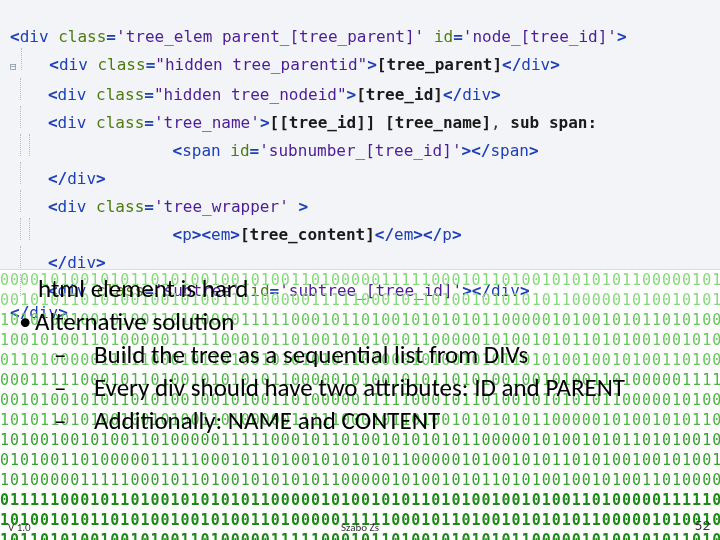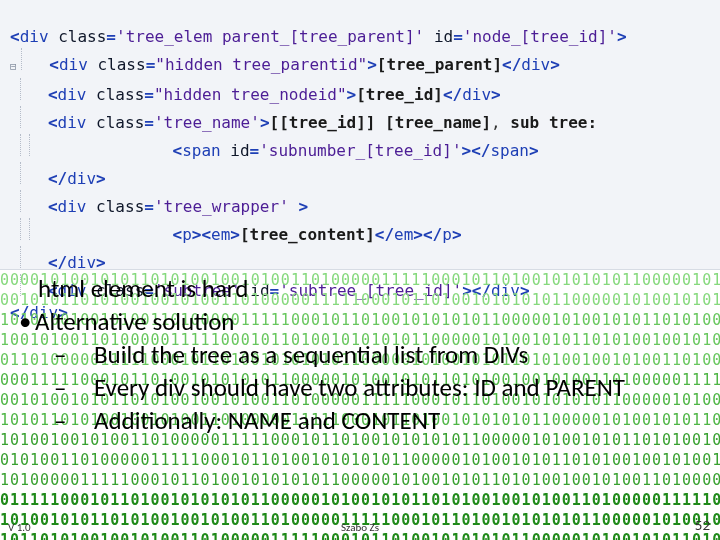--- a/index.html
+++ b/index.html
@@ -2,21 +2,21 @@
 <html><head>
 <meta charset="utf-8">
 <style>
   html,body{margin:0;padding:0;width:720px;height:540px;overflow:hidden;font-family:Calibri,Arial,sans-serif;background:#fff}
   .slide{position:relative;width:720px;height:540px}
   
   .code-panel{position:absolute;top:0;left:0;right:0;height:270px;background:#f2f4f8;border-bottom:1px solid #d7dce4;box-sizing:border-box;padding:4px 6px 4px 10px;font-family:Consolas,Menlo,monospace;font-size:16px;line-height:22px;color:#333;white-space:pre}
   .g{display:inline-block;width:8px;height:22px;border-left:1px dotted #b5bcc9}
   .tick{display:inline-block;width:11px;height:22px;color:#8a93a3;font-size:11px;line-height:22px;text-align:left}
   .tag{color:#1e3fb5;font-weight:400}
-  .attr{color:#0f172a}
+  .attr{color:#4d7c0f}
   .str{color:#4c1d95}
   .txt{color:#1a1a1a;font-weight:600}
   .pun{color:#1e3fb5;font-weight:600}
   
   .lower{position:absolute;top:270px;left:0;right:0;bottom:0;overflow:hidden}
   .binary-bg{position:absolute;inset:0;font-family:Consolas,monospace;font-size:15px;line-height:20px;letter-spacing:1px;word-break:break-all}
   .binary-bg .row{white-space:nowrap}
   .g1{color:#86d97d}
   .g2{color:#68c75e}
   .g3{color:#4fb646}
@@ -35,21 +35,21 @@
 </style>
 </head>
 <body>
 
 <div class="slide">
 
   <div class="code-panel">
 <span class="pun">&lt;</span><span class="tag">div</span> <span class="attr">class</span><span class="pun">=</span><span class="str">'tree_elem parent_[tree_parent]'</span> <span class="attr">id</span><span class="pun">=</span><span class="str">'node_[tree_id]'</span><span class="pun">&gt;</span>
 <span class="tick">⊟</span><span class="g"></span>  <span class="pun">&lt;</span><span class="tag">div</span> <span class="attr">class</span><span class="pun">=</span><span class="str">"hidden tree_parentid"</span><span class="pun">&gt;</span><span class="txt">[tree_parent]</span><span class="pun">&lt;/</span><span class="tag">div</span><span class="pun">&gt;</span>
  <span class="g"></span>  <span class="pun">&lt;</span><span class="tag">div</span> <span class="attr">class</span><span class="pun">=</span><span class="str">"hidden tree_nodeid"</span><span class="pun">&gt;</span><span class="txt">[tree_id]</span><span class="pun">&lt;/</span><span class="tag">div</span><span class="pun">&gt;</span>
- <span class="g"></span>  <span class="pun">&lt;</span><span class="tag">div</span> <span class="attr">class</span><span class="pun">=</span><span class="str">'tree_name'</span><span class="pun">&gt;</span><span class="txt">[[tree_id]] [tree_name]</span>, <span class="txt">sub tree:</span>
+ <span class="g"></span>  <span class="pun">&lt;</span><span class="tag">div</span> <span class="attr">class</span><span class="pun">=</span><span class="str">'tree_name'</span><span class="pun">&gt;</span><span class="txt">[[tree_id]] [tree_name]</span>, <span class="txt">sub span:</span>
  <span class="g"></span><span class="g"></span>              <span class="pun">&lt;</span><span class="tag">span</span> <span class="attr">id</span><span class="pun">=</span><span class="str">'subnumber_[tree_id]'</span><span class="pun">&gt;&lt;/</span><span class="tag">span</span><span class="pun">&gt;</span>
  <span class="g"></span>  <span class="pun">&lt;/</span><span class="tag">div</span><span class="pun">&gt;</span>
  <span class="g"></span>  <span class="pun">&lt;</span><span class="tag">div</span> <span class="attr">class</span><span class="pun">=</span><span class="str">'tree_wrapper'</span> <span class="pun">&gt;</span>
  <span class="g"></span><span class="g"></span>              <span class="pun">&lt;</span><span class="tag">p</span><span class="pun">&gt;&lt;</span><span class="tag">em</span><span class="pun">&gt;</span><span class="txt">[tree_content]</span><span class="pun">&lt;/</span><span class="tag">em</span><span class="pun">&gt;&lt;/</span><span class="tag">p</span><span class="pun">&gt;</span>
  <span class="g"></span>  <span class="pun">&lt;/</span><span class="tag">div</span><span class="pun">&gt;</span>
  <span class="g"></span>  <span class="pun">&lt;</span><span class="tag">div</span> <span class="attr">class</span><span class="pun">=</span><span class="str">'subtree'</span> <span class="attr">id</span><span class="pun">=</span><span class="str">'subtree_[tree_id]'</span><span class="pun">&gt;&lt;/</span><span class="tag">div</span><span class="pun">&gt;</span>
 <span class="pun">&lt;/</span><span class="tag">div</span><span class="pun">&gt;</span></div>
 
   <div class="lower">
     <div class="binary-bg" id="bg">

